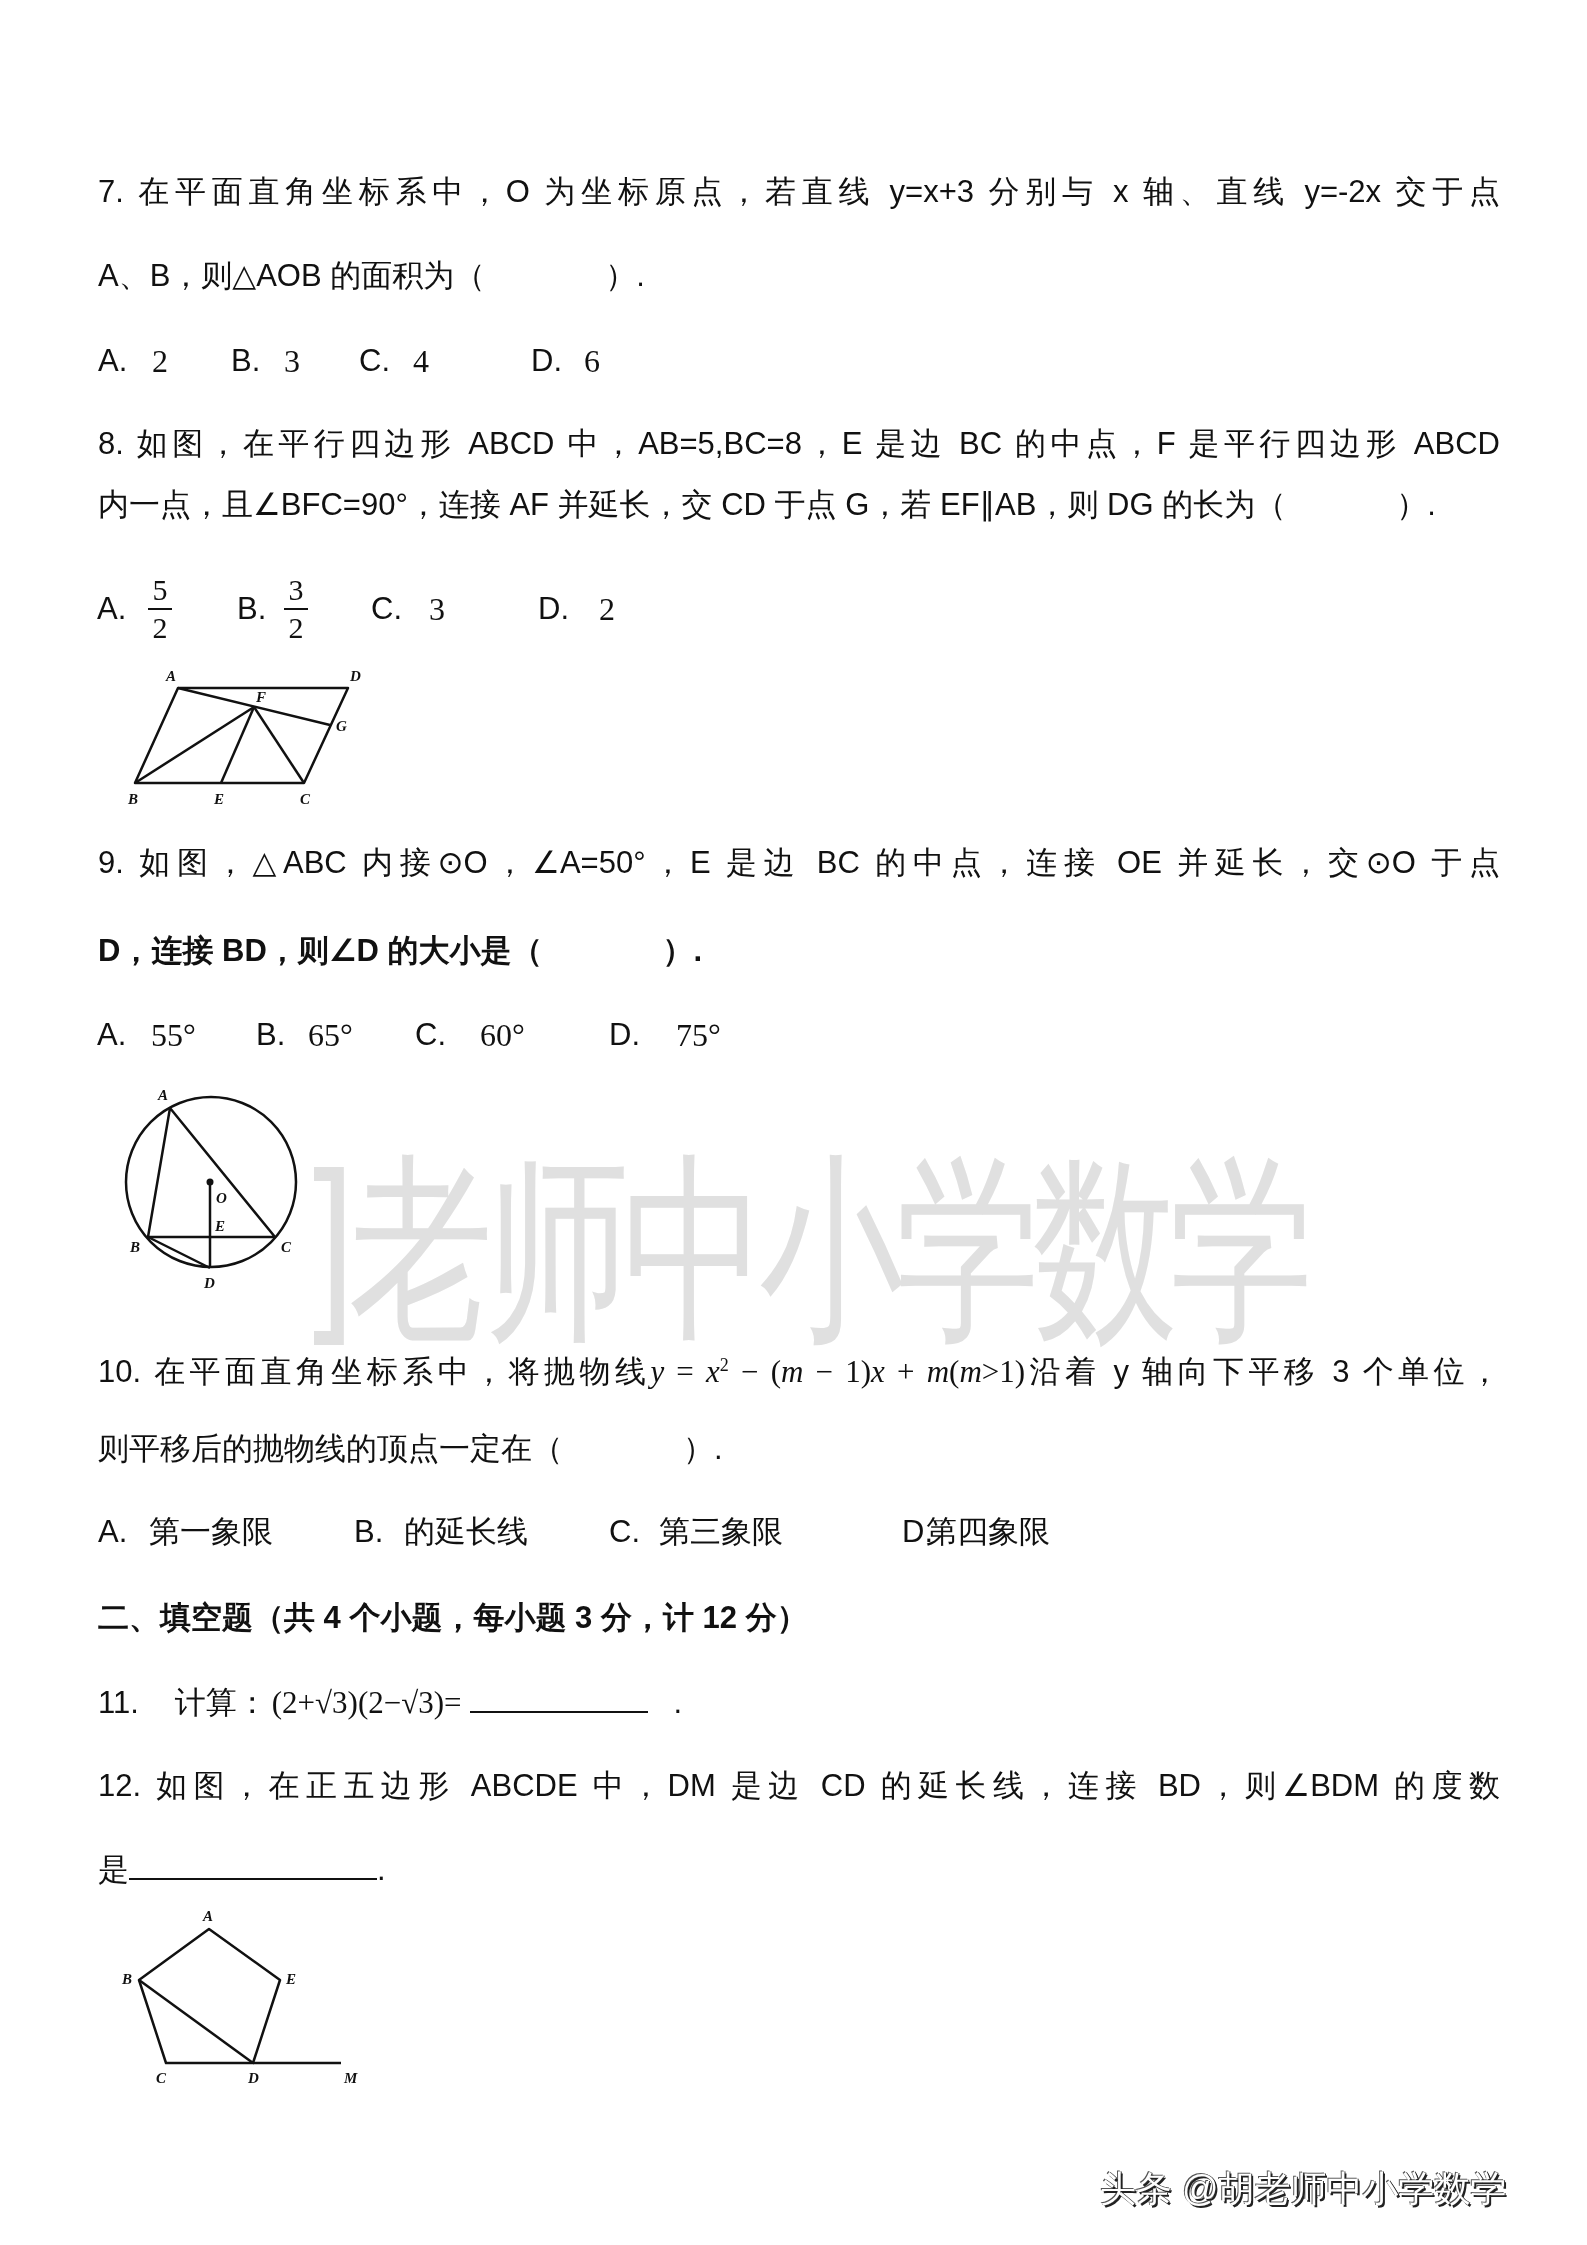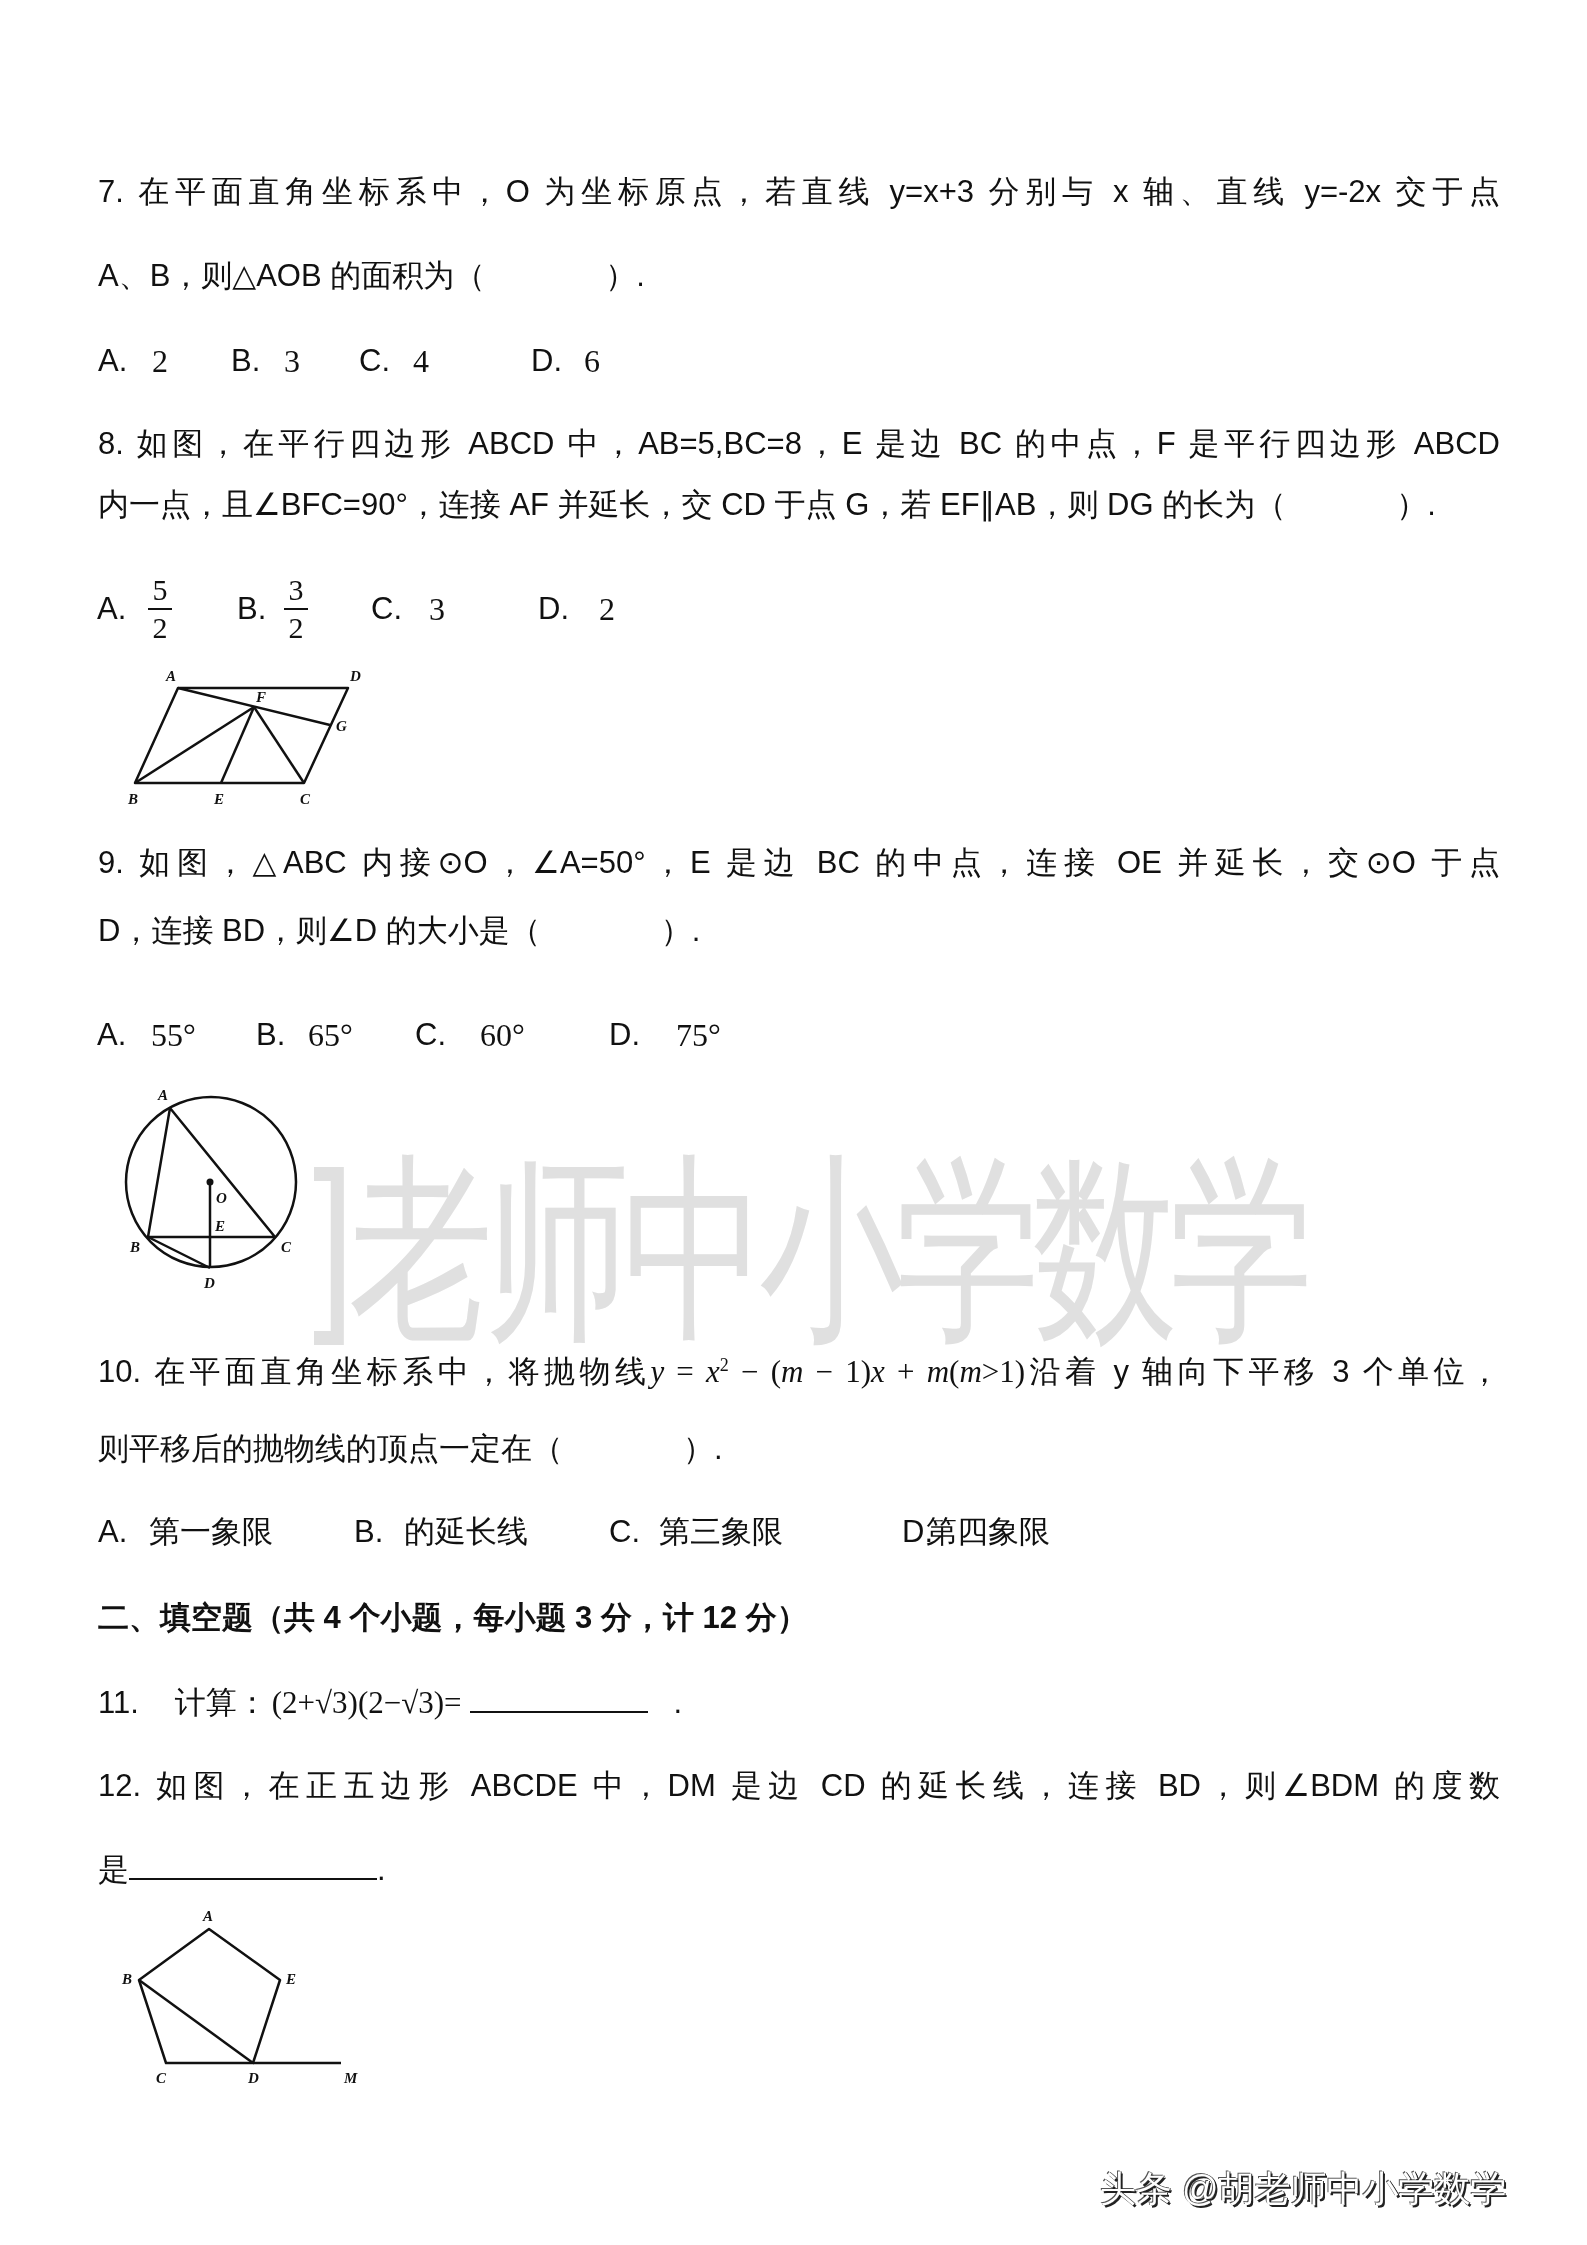--- a/index.html
+++ b/index.html
@@ -75,21 +75,21 @@
   <text x="166" y="681">A</text>
   <text x="350" y="681">D</text>
   <text x="256" y="702">F</text>
   <text x="336" y="731">G</text>
   <text x="128" y="804">B</text>
   <text x="214" y="804">E</text>
   <text x="300" y="804">C</text>
 </svg>
 
 <div class="line just" style="top:843px;">9. 如图，△ABC 内接⊙O，∠A=50°，E 是边 BC 的中点，连接 OE 并延长，交⊙O 于点</div>
-<div class="line" style="top:911px;">
+<div class="line" style="top:931px;font-weight:bold;">
   <span>D，连接 BD，则∠D 的大小是（</span><span style="display:inline-block;width:120px;"></span><span>）.</span>
 </div>
 <div class="opt" style="left:97px;top:1015px;">A.</div>
 <div class="val" style="left:151px;top:1015px;text-align:center;">55°</div>
 <div class="opt" style="left:256px;top:1015px;">B.</div>
 <div class="val" style="left:308px;top:1015px;">65°</div>
 <div class="opt" style="left:415px;top:1015px;">C.</div>
 <div class="val" style="left:466px;top:1015px;margin-left:14px;">60°</div>
 <div class="opt" style="left:609px;top:1015px;">D.</div>
 <div class="val" style="left:665px;top:1015px;margin-left:11px;">75°</div>

